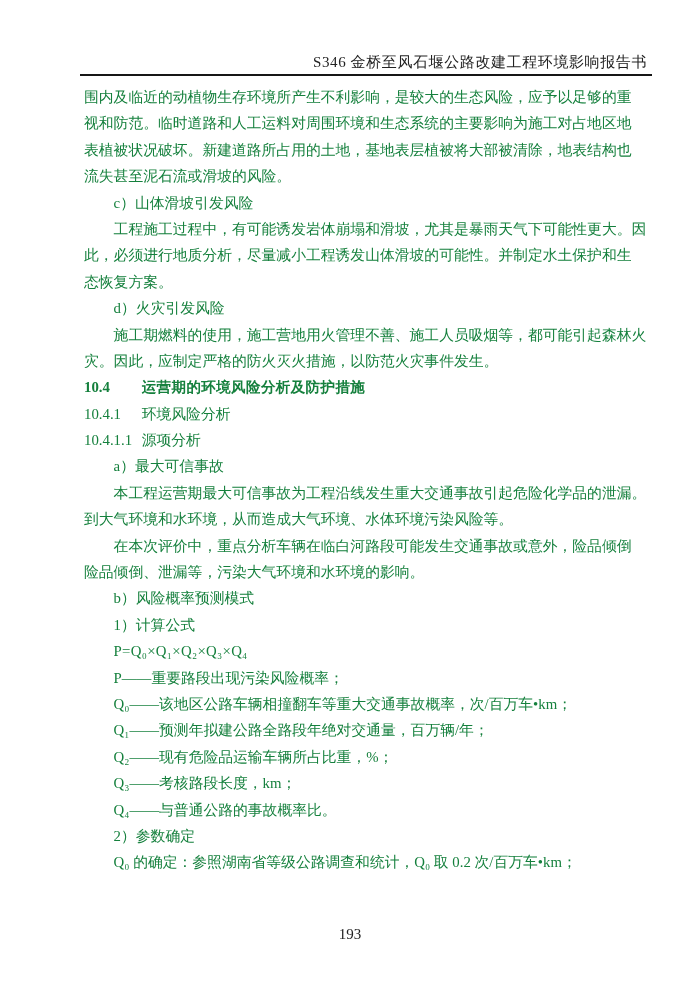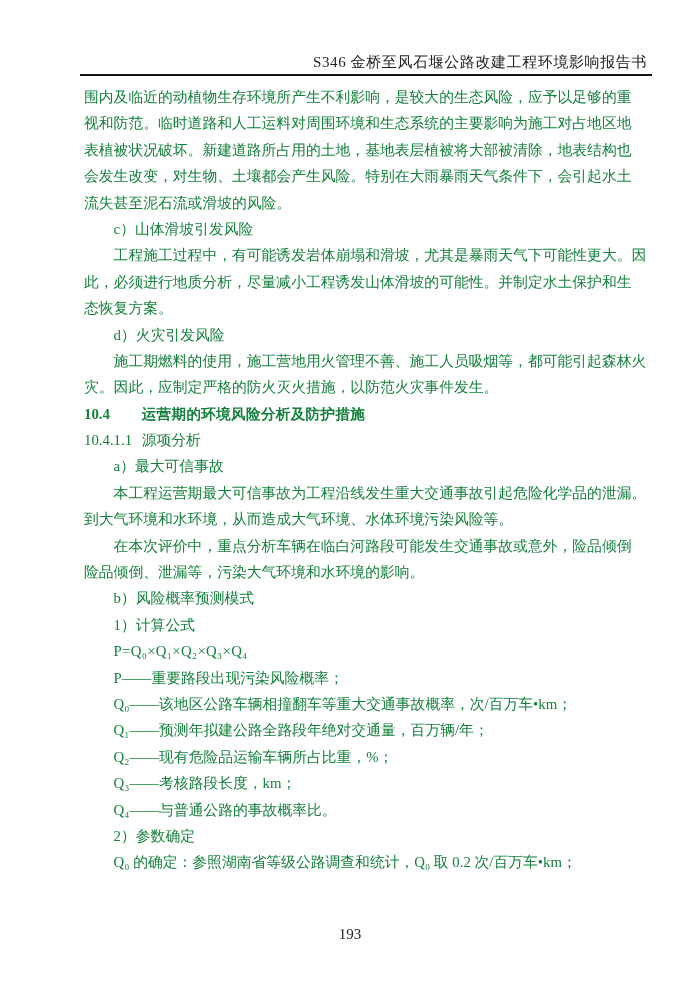--- a/index.html
+++ b/index.html
@@ -38,33 +38,36 @@
 
 <div class="page">
 
   <div class="header-title">S346 金桥至风石堰公路改建工程环境影响报告书</div>
   <div class="header-rule"></div>
 
   <div class="body-block">
     <div class="line">围内及临近的动植物生存环境所产生不利影响，是较大的生态风险，应予以足够的重</div>
     <div class="line">视和防范。临时道路和人工运料对周围环境和生态系统的主要影响为施工对占地区地</div>
     <div class="line">表植被状况破坏。新建道路所占用的土地，基地表层植被将大部被清除，地表结构也</div>
-    <div class="line">会发生改变，对生物、土壤都会产生风险。特别在大雨暴雨天气条件下，会引起水土</div>
     <div class="line">流失甚至泥石流或滑坡的风险。</div>
     <div class="line ind">c）山体滑坡引发风险</div>
     <div class="line ind">工程施工过程中，有可能诱发岩体崩塌和滑坡，尤其是暴雨天气下可能性更大。因</div>
     <div class="line">此，必须进行地质分析，尽量减小工程诱发山体滑坡的可能性。并制定水土保护和生</div>
     <div class="line">态恢复方案。</div>
     <div class="line ind">d）火灾引发风险</div>
     <div class="line ind">施工期燃料的使用，施工营地用火管理不善、施工人员吸烟等，都可能引起森林火</div>
     <div class="line">灾。因此，应制定严格的防火灭火措施，以防范火灾事件发生。</div>
 
     <div class="line h1">
       <span class="hnum">10.4</span>
       <span class="htitle">运营期的环境风险分析及防护措施</span>
+    </div>
+    <div class="line h2">
+      <span class="hnum">10.4.1</span>
+      <span class="htitle">环境风险分析</span>
     </div>
     <div class="line h2">
       <span class="hnum">10.4.1.1</span>
       <span class="htitle">源项分析</span>
     </div>
 
     <div class="line ind">a）最大可信事故</div>
     <div class="line ind">本工程运营期最大可信事故为工程沿线发生重大交通事故引起危险化学品的泄漏。</div>
     <div class="line">到大气环境和水环境，从而造成大气环境、水体环境污染风险等。</div>
     <div class="line ind">在本次评价中，重点分析车辆在临白河路段可能发生交通事故或意外，险品倾倒</div>

